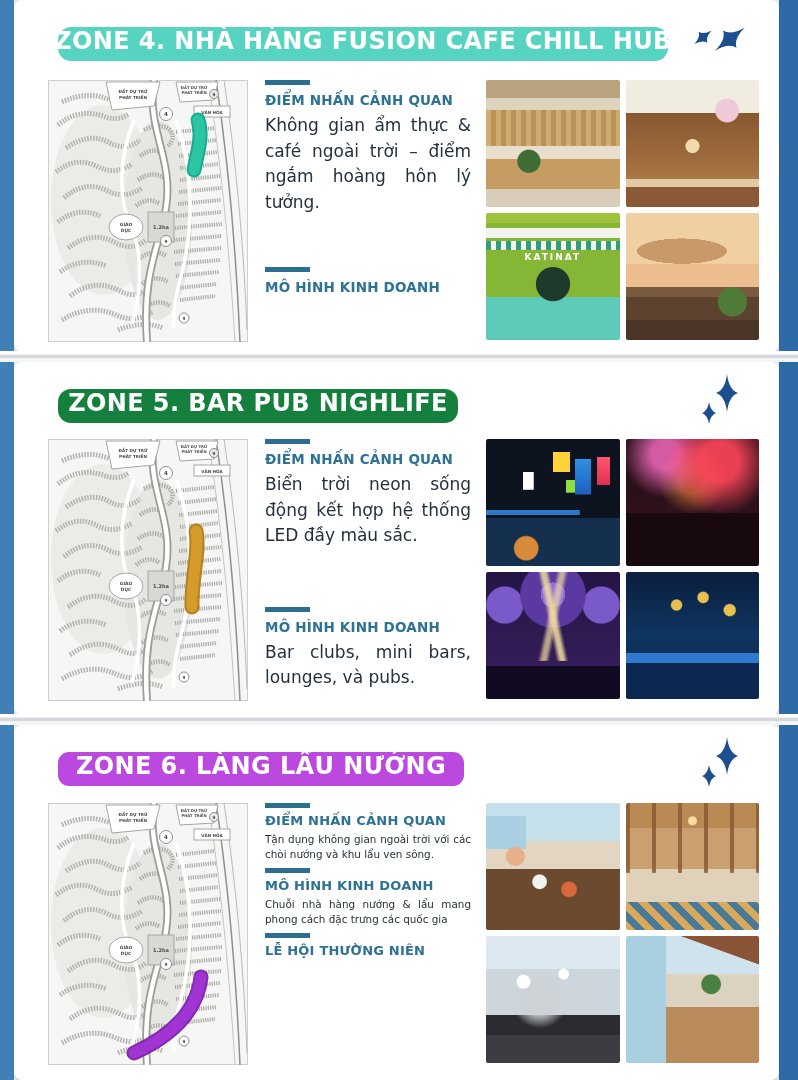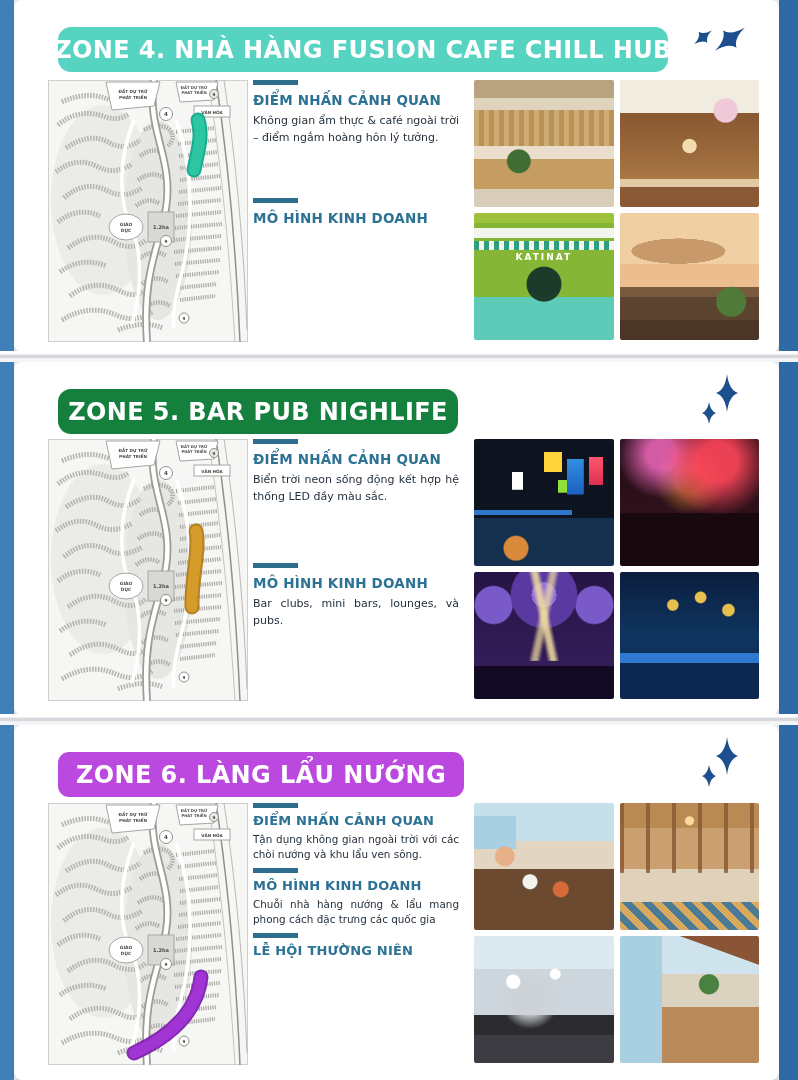--- a/index.html
+++ b/index.html
@@ -9,43 +9,43 @@
   .card{position:absolute;left:14px;right:19px;background:#ffffff;border-radius:8px;overflow:hidden;
         box-shadow:0 1px 2px rgba(0,0,0,.15);}
   .card-z4{top:0;height:352px;}
   .card-z5{top:362px;height:353px;}
   .card-z6{top:725px;height:355px;}
   .separator{position:absolute;left:0;width:798px;height:11px;z-index:5;
         background:linear-gradient(180deg,#ffffff 0 28%,#d5d7dc 38% 58%,#f4f5f7 70%);}
   .sep-1{top:351px;}
   .sep-2{top:714px;}
 
-  .pill{position:absolute;top:27px;left:44px;height:45px;border-radius:13px;
-        display:flex;align-items:center;justify-content:center;color:#ffffff;
+  .pill{position:absolute;top:27px;left:44px;height:34px;border-radius:13px;
+        display:flex;justify-content:center;color:#ffffff;
         font-weight:bold;letter-spacing:.4px;white-space:nowrap;}
   .pill span{font-size:24px;}
   .pill-z4{width:610px;background:#57d3c2;}
   .pill-z5{width:400px;background:#15803d;}
   .pill-z6{width:406px;background:#bb49e0;border-radius:11px;}
 
   .sparkle{position:absolute;right:36px;top:10px;width:46px;height:56px;}
 
   .content{position:absolute;left:34px;right:20px;display:flex;}
   .card-z4 .content{top:80px;}
   .card-z5 .content{top:77px;}
   .card-z6 .content{top:78px;}
   .map-wrap{width:200px;height:262px;flex:none;}
   .map-svg{width:200px;height:262px;display:block;}
   .hl-edge{fill:none;stroke-width:15;stroke-linecap:round;opacity:.95;}
   .hl{fill:none;stroke-width:11;stroke-linecap:round;opacity:.88;}
 
-  .textcol{width:206px;flex:none;margin-left:5px;}
+  .textcol{width:206px;flex:none;margin-left:17px;}
   .accent-bar{width:45px;height:5px;background:#2d6e8e;margin:0 0 7px 0;}
   .section h3{margin:0 0 5px 0;font-size:13.5px;font-weight:bold;color:#2d7295;letter-spacing:.2px;}
-  .section p{margin:0;font-size:11px;line-height:1.5;color:#24313d;text-align:justify;}
+  .section p{margin:0;font-size:17px;line-height:1.5;color:#24313d;text-align:justify;}
   .card-z4 .section + .section{margin-top:52px;}
   .card-z5 .section + .section{margin-top:58px;}
   .card-z6 .section{margin-bottom:7px;}
   .card-z6 .section h3{font-size:13px;margin-bottom:4px;}
   .card-z6 .section p{font-size:10.4px;line-height:1.4;}
   .card-z6 .accent-bar{margin-bottom:5px;}
 
   .photos{margin-left:15px;width:288px;display:grid;grid-template-columns:1fr 1fr;
           grid-auto-rows:127px;gap:6px;}
   .photo{position:relative;border-radius:2px;overflow:hidden;background:#ddd;}

